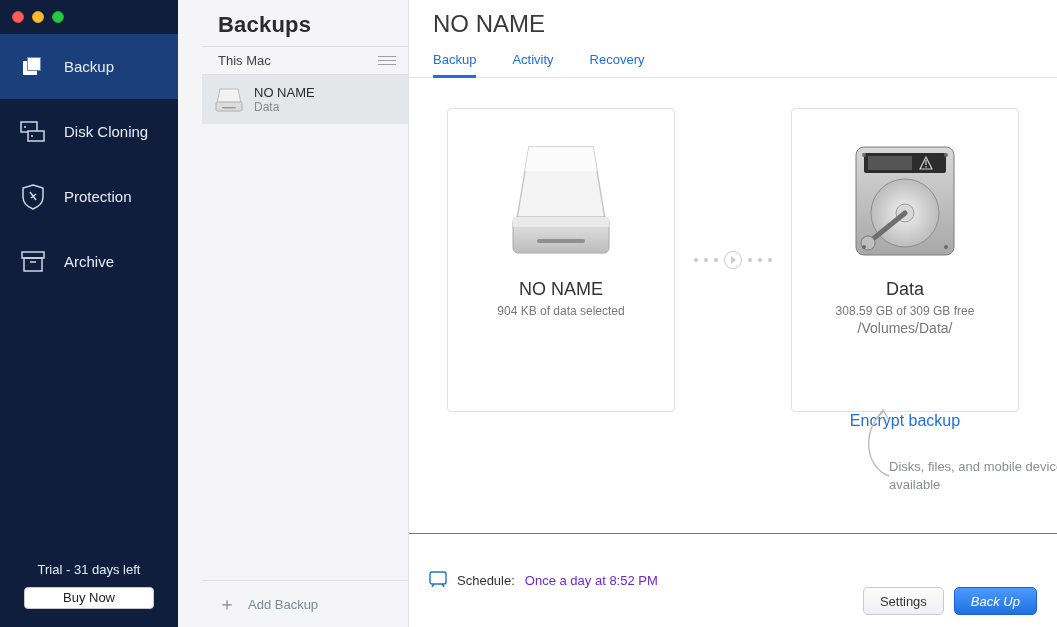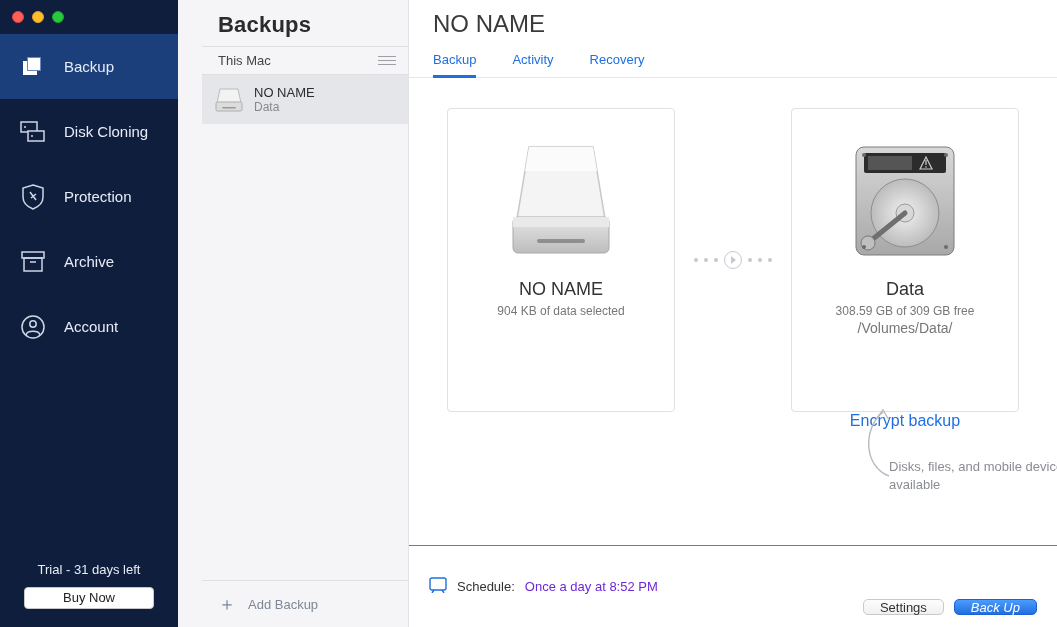--- a/index.html
+++ b/index.html
@@ -83,21 +83,21 @@
   .hint svg { position:absolute; left:-30px; top:-50px; }
 
   .footer {
     border-top:1px solid #3b82f6; padding:12px 20px; display:flex; align-items:center; gap:10px;
   }
   .sched-icon { color:#1f6fe0; }
   .sched-label { color:#333; }
   .sched-value { color:#6d28d9; cursor:pointer; }
   .spacer { flex:1; }
   .btn {
-    height:16px; padding:0 16px; border-radius:5px; font-size:13px; cursor:pointer;
+    height:28px; padding:0 16px; border-radius:5px; font-size:13px; cursor:pointer;
     border:1px solid #c9c9ce; background:linear-gradient(#fdfdfd,#f0f0f2); color:#333;margin-top:41px;
   }
   .btn.primary { border:1px solid #1a62d4; background:linear-gradient(#4c9bff,#1f6fe0); color:#fff;font-style:italic; }
 
   
   .ext-drive-lg { width:108px; height:120px; margin:0 auto; }
   .int-drive-lg { width:110px; height:120px; margin:0 auto; }
 </style>
 </head>
 <body>
@@ -148,30 +148,20 @@
       <span class="nav-icon">
         <svg width="24" height="22" viewBox="0 0 24 22">
             <rect x="1" y="1" width="22" height="6" fill="none" stroke="#cfd6e4" stroke-width="1.5"></rect>
             <rect x="3" y="7" width="18" height="13" fill="none" stroke="#cfd6e4" stroke-width="1.5"></rect>
             <line x1="9" y1="11" x2="15" y2="11" stroke="#cfd6e4" stroke-width="1.5"></line>
           </svg>
       </span>
       <span>Archive</span>
     </div>
 
-    <div class="nav-item">
-      <span class="nav-icon">
-        <svg width="24" height="24" viewBox="0 0 24 24">
-            <circle cx="12" cy="12" r="11" fill="none" stroke="#cfd6e4" stroke-width="1.5"></circle>
-            <circle cx="12" cy="9" r="3.2" fill="none" stroke="#cfd6e4" stroke-width="1.5"></circle>
-            <path d="M5 20 C6 15 18 15 19 20" fill="none" stroke="#cfd6e4" stroke-width="1.5"></path>
-          </svg>
-      </span>
-      <span>Account</span>
-    </div>
 
     <div class="nav-bottom">
       <div class="trial">Trial - 31 days left</div>
       <div class="buy">Buy Now</div>
     </div>
   </div>
 
   <div class="mid">
     <h1>Backups</h1>
     <div class="mid-header">

